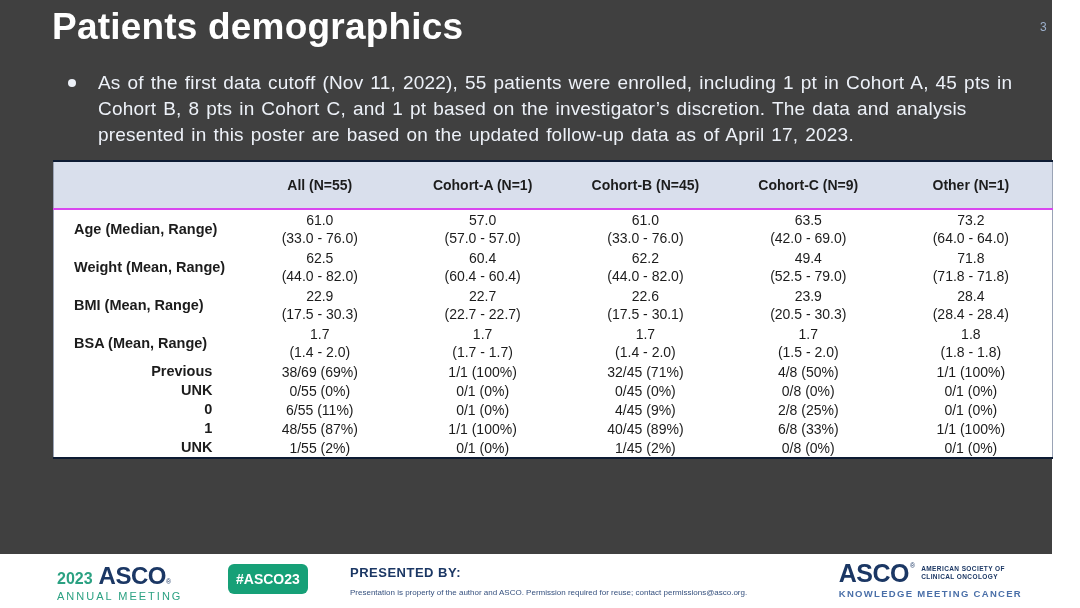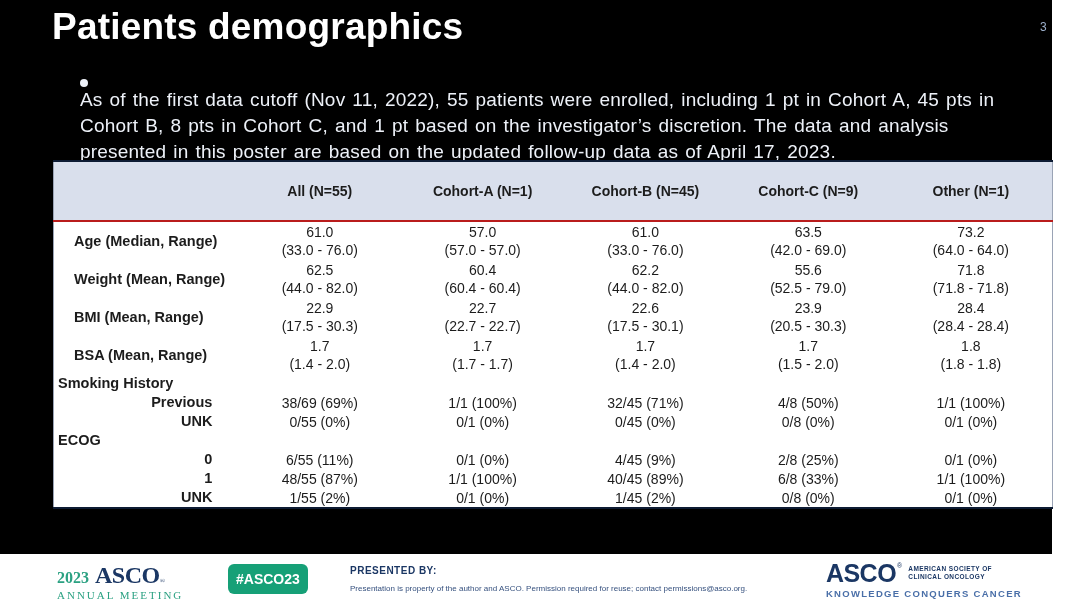--- a/index.html
+++ b/index.html
@@ -1,59 +1,59 @@
 <!DOCTYPE html>
 <html><head>
 <meta charset="utf-8">
 <style>
   * { margin:0; padding:0; box-sizing:border-box; }
   html,body { width:1080px; height:608px; }
   body { font-family:"Liberation Sans", sans-serif; overflow:hidden; }
 
-  .slide { position:relative; width:1052px; height:608px; background:#000000; }
+  .slide { position:relative; width:1052px; height:608px; background:#404040; }
 
   .title { position:absolute; left:52px; top:6px; font-size:37px; font-weight:bold;
            color:#FFFFFF; letter-spacing:0.2px; }
   .page-num { position:absolute; left:1040px; top:20px; font-size:12px; color:#9DB0CC; }
 
-  .bullet-row { position:absolute; left:80px; top:70px; width:950px; display:flex;flex-direction:column; }
+  .bullet-row { position:absolute; left:68px; top:70px; width:950px; display:flex; }
   .bullet-dot { width:8px; height:8px; border-radius:50%; background:#EDF1F8;
                 margin-top:9px; margin-right:22px; flex:none; }
   .bullet-text { color:#EDF1F8; font-size:19px; line-height:26px; letter-spacing:0.2px;
                  word-spacing:1.5px; }
 
   .demo-table { position:absolute; left:53px; top:160px; width:1000px;
                 border-collapse:collapse; background:#FFFFFF; color:#1C1C1C;
                 border-top:2px solid #0D1B33; border-bottom:2px solid #0D1B33;
                 border-left:1px solid #9AA3B5; border-right:1px solid #9AA3B5; }
   .demo-table th { background:#D9DFEC; font-size:14px; font-weight:bold;
-                   padding:21px 2px; border-bottom:2px solid #b91c1c; text-align:center; }
+                   padding:15px 2px; border-bottom:2px solid #d946ef; text-align:center; }
   .demo-table td { font-size:14px; text-align:center; vertical-align:middle;
                    padding:0 2px; line-height:18px; }
   .demo-table td.lbl { text-align:left; font-weight:bold; padding-left:20px; font-size:14.5px; }
   .demo-table tr.row-measure td { padding-top:1px; padding-bottom:1px; }
   .demo-table tr.row-section td { font-weight:bold; text-align:left; padding-left:4px;
                                   font-size:14.5px; line-height:19px; }
   .demo-table tr.row-sub td.lbl { text-align:right; padding-right:26px; line-height:19px; }
 
   .footer { position:absolute; left:0; bottom:0; width:1080px; height:54px;
             background:#FFFFFF; }
-  .meeting-logo { position:absolute; left:57px; top:8px;font-family:Liberation Serif, serif; }
+  .meeting-logo { position:absolute; left:57px; top:8px; }
   .ml-line1 { display:flex; align-items:baseline; }
   .ml-year { color:#2BA182; font-size:16px; font-weight:bold; margin-right:6px; }
   .ml-org  { color:#1B3764; font-size:24px; font-weight:800; letter-spacing:-0.5px; }
   .ml-reg  { color:#1B3764; font-size:7px; vertical-align:top; }
   .ml-event { color:#2BA182; font-size:11px; letter-spacing:2px; margin-top:0px; }
 
   .hashtag-badge { position:absolute; left:228px; top:10px; background:#16A077;
                    color:#FFFFFF; font-size:14px; font-weight:bold;
                    padding:7px 8px; border-radius:6px; }
 
   .presented { position:absolute; left:350px; top:11px; color:#1B3764; }
-  .presented-by { font-size:10px; font-weight:bold; letter-spacing:0.5px; }
+  .presented-by { font-size:13px; font-weight:bold; letter-spacing:0.5px; }
   .disclaimer { font-size:8px; margin-top:8px; color:#35507E; }
 
   .asco-logo { position:absolute; right:58px; top:7px; text-align:left; }
   .al-row { display:flex; align-items:center; }
   .al-name { color:#1B3764; font-size:25px; font-weight:800; letter-spacing:-0.5px;
              line-height:24px; }
   .al-reg { color:#1B3764; font-size:7px; align-self:flex-start; margin:1px 6px 0 1px; }
   .al-society { color:#1B3764; font-size:6.5px; font-weight:bold; letter-spacing:0.4px;
                 line-height:8px; }
   .al-tagline { color:#4A6FA8; font-size:9.5px; font-weight:bold; letter-spacing:1.3px;
@@ -123,21 +123,21 @@
           </td>
           <td>
             <div>60.4</div>
             <div>(60.4 - 60.4)</div>
           </td>
           <td>
             <div>62.2</div>
             <div>(44.0 - 82.0)</div>
           </td>
           <td>
-            <div>55.6</div>
+            <div>49.4</div>
             <div>(52.5 - 79.0)</div>
           </td>
           <td>
             <div>71.8</div>
             <div>(71.8 - 71.8)</div>
           </td>
         </tr>
         <tr class="row-measure">
           <td class="lbl">BMI (Mean, Range)</td>
           <td>
@@ -177,41 +177,35 @@
           </td>
           <td>
             <div>1.7</div>
             <div>(1.5 - 2.0)</div>
           </td>
           <td>
             <div>1.8</div>
             <div>(1.8 - 1.8)</div>
           </td>
         </tr>
-        <tr class="row-section">
-          <td class="lbl" colspan="6">Smoking History</td>
-        </tr>
         <tr class="row-sub">
           <td class="lbl">Previous</td>
           <td>38/69 (69%)</td>
           <td>1/1 (100%)</td>
           <td>32/45 (71%)</td>
           <td>4/8 (50%)</td>
           <td>1/1 (100%)</td>
         </tr>
         <tr class="row-sub">
           <td class="lbl">UNK</td>
           <td>0/55 (0%)</td>
           <td>0/1 (0%)</td>
           <td>0/45 (0%)</td>
           <td>0/8 (0%)</td>
           <td>0/1 (0%)</td>
-        </tr>
-        <tr class="row-section">
-          <td class="lbl" colspan="6">ECOG</td>
         </tr>
         <tr class="row-sub">
           <td class="lbl">0</td>
           <td>6/55 (11%)</td>
           <td>0/1 (0%)</td>
           <td>4/45 (9%)</td>
           <td>2/8 (25%)</td>
           <td>0/1 (0%)</td>
         </tr>
         <tr class="row-sub">
@@ -253,17 +247,17 @@
 
     <div class="asco-logo">
       <div class="al-row">
         <span class="al-name">ASCO</span>
         <span class="al-reg">®</span>
         <span class="al-society">
           <span>AMERICAN SOCIETY OF</span><br>
           <span>CLINICAL ONCOLOGY</span>
         </span>
       </div>
-      <div class="al-tagline">KNOWLEDGE CONQUERS CANCER</div>
+      <div class="al-tagline">KNOWLEDGE MEETING CANCER</div>
     </div>
 
   </div>
 </div>
 
 </body></html>

